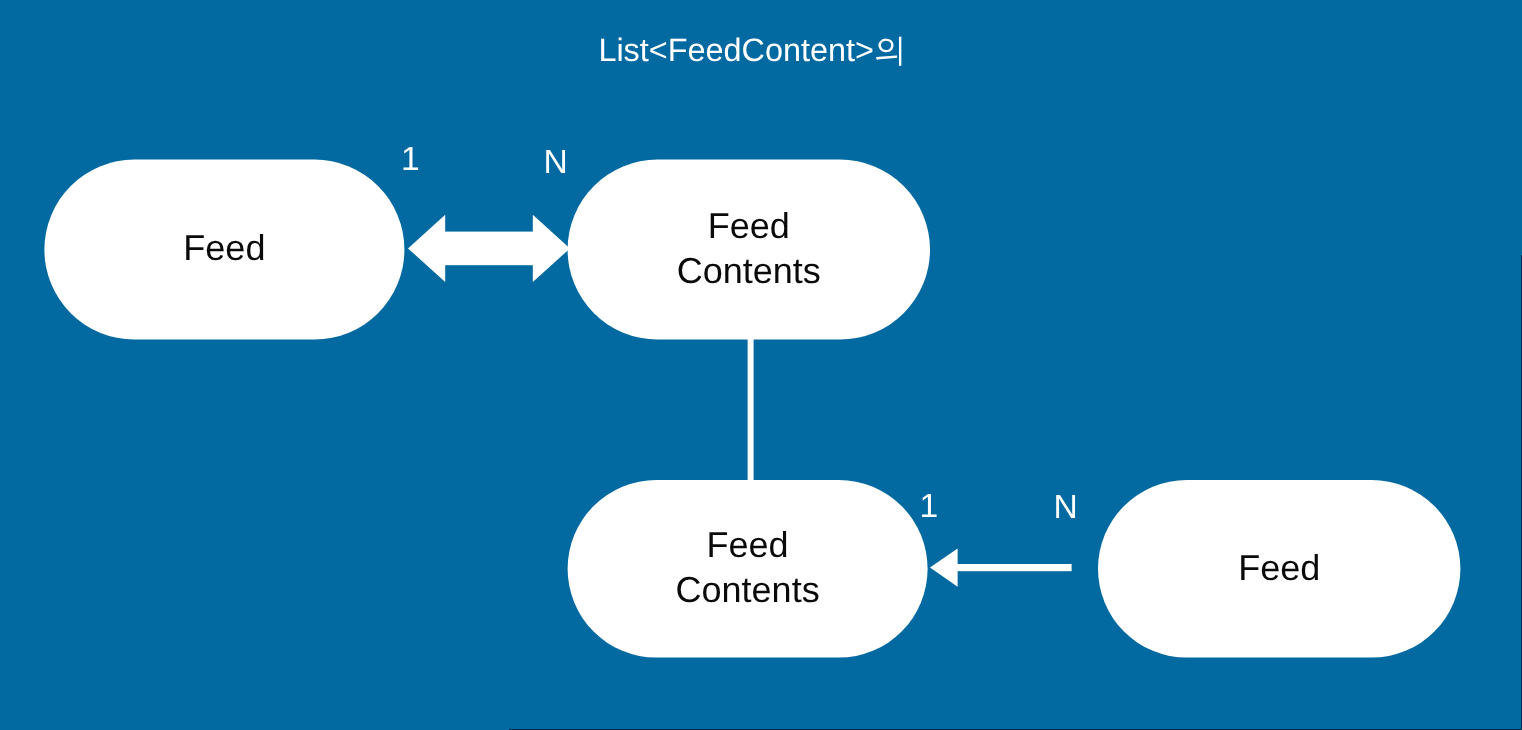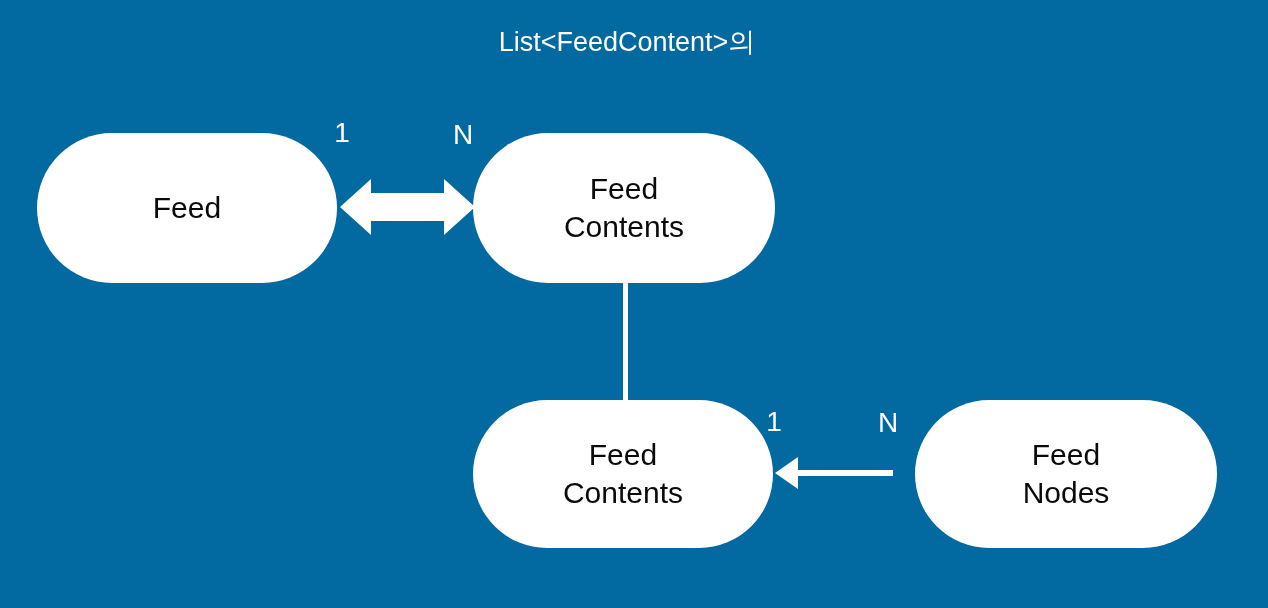--- a/index.html
+++ b/index.html
@@ -99,21 +99,20 @@
     <span>Contents</span>
   </div>
 
   <div class="node" id="node-feed-content">
     <span>Feed</span>
     <span>Contents</span>
   </div>
 
   <div class="node" id="node-feed-nodes">
     <span>Feed</span>
-    <span>Nodes</span>
   </div>
 
   <span class="mult" id="mult-top-1">1</span>
   <span class="mult" id="mult-top-n">N</span>
   <span class="mult" id="mult-bottom-1">1</span>
   <span class="mult" id="mult-bottom-n">N</span>
 
 </div>
 
 </body></html>

